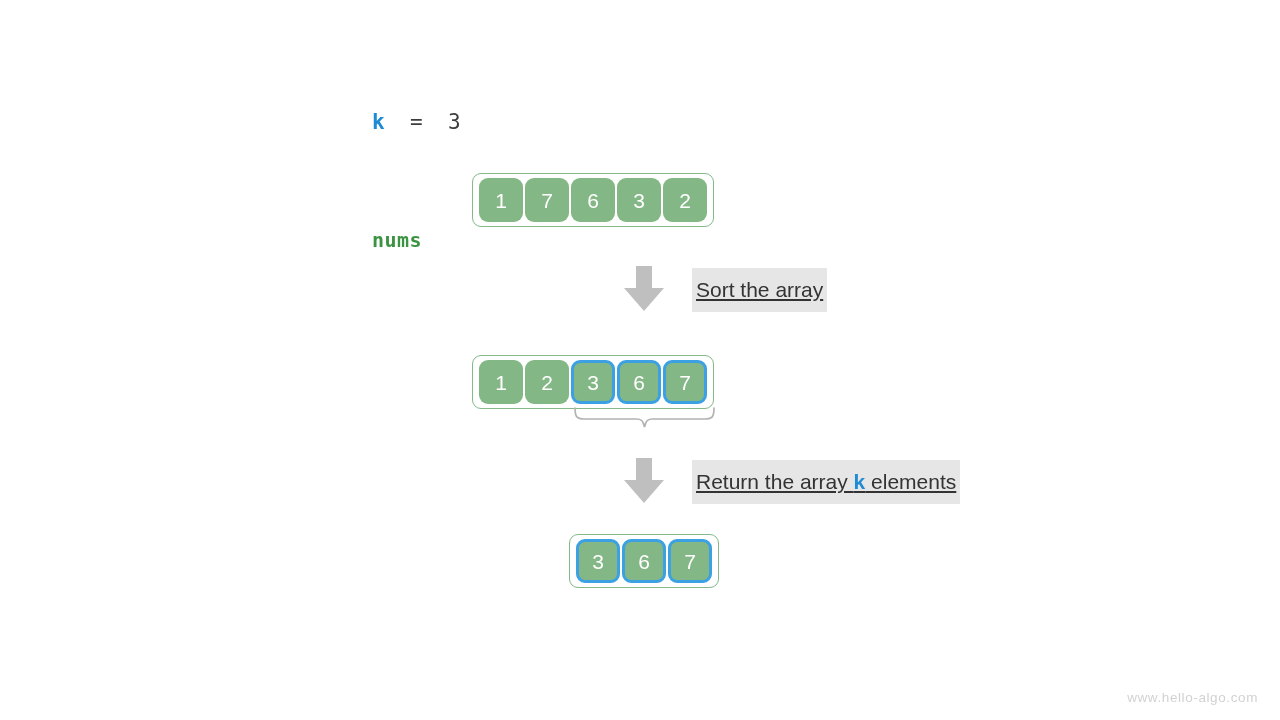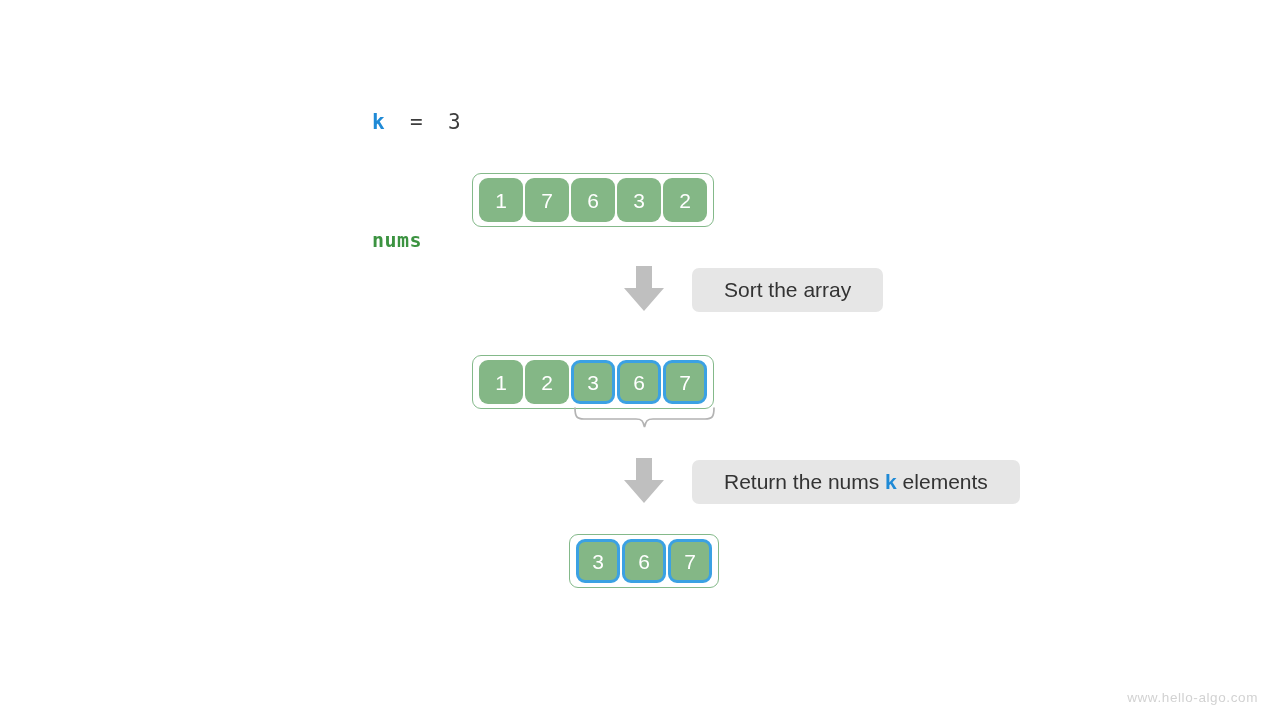--- a/index.html
+++ b/index.html
@@ -90,27 +90,28 @@
     width: 50px;
     height: 48px;
   }
   #arrow-1 { left: 619px; top: 266px; }
   #arrow-2 { left: 619px; top: 458px; }
 
   
   .step-label {
     position: absolute;
     background: #e6e6e6;
-    border-radius: 7px;
+    border-radius: 1px;
     color: #333333;
     font-family: "Liberation Sans", sans-serif;
     font-size: 21px;
-    padding: 10px 32px;
+    padding: 10px 4px;
     white-space: nowrap;
     line-height: 1.15;
+    text-decoration: underline;
   }
   .step-label .kvar { color: #1f8ad6; font-weight: bold; }
   #label-sort   { left: 692px; top: 268px; }
   #label-return { left: 692px; top: 460px; }
 
   
   #brace-wrap {
     position: absolute;
     left: 572px;
     top: 406px;
@@ -160,21 +161,21 @@
 </div>
 
 <svg id="brace-wrap" viewBox="0 0 145 30">
   <path d="M3,2 C3,11 5,13 12,13 L64,13 C70,13 71,15 72.5,21 C74,15 75,13 81,13 L133,13 C140,13 142,11 142,2" fill="none" stroke="#b3b3b3" stroke-width="1.7" stroke-linecap="round"></path>
 </svg>
 
 <svg class="arrow-down" id="arrow-2" viewBox="0 0 50 48">
   <polygon points="17,0 33,0 33,22 45,22 25,45 5,22 17,22" fill="#bfbfbf"></polygon>
 </svg>
 
-<div class="step-label" id="label-return"><span>Return the nums </span><span class="kvar">k</span><span> elements</span></div>
+<div class="step-label" id="label-return"><span>Return the array </span><span class="kvar">k</span><span> elements</span></div>
 
 <div class="array-box" id="array-result">
   <div class="cell hl">3</div>
   <div class="cell hl">6</div>
   <div class="cell hl">7</div>
 </div>
 
 <div id="watermark">www.hello-algo.com</div>
 
 </body></html>

